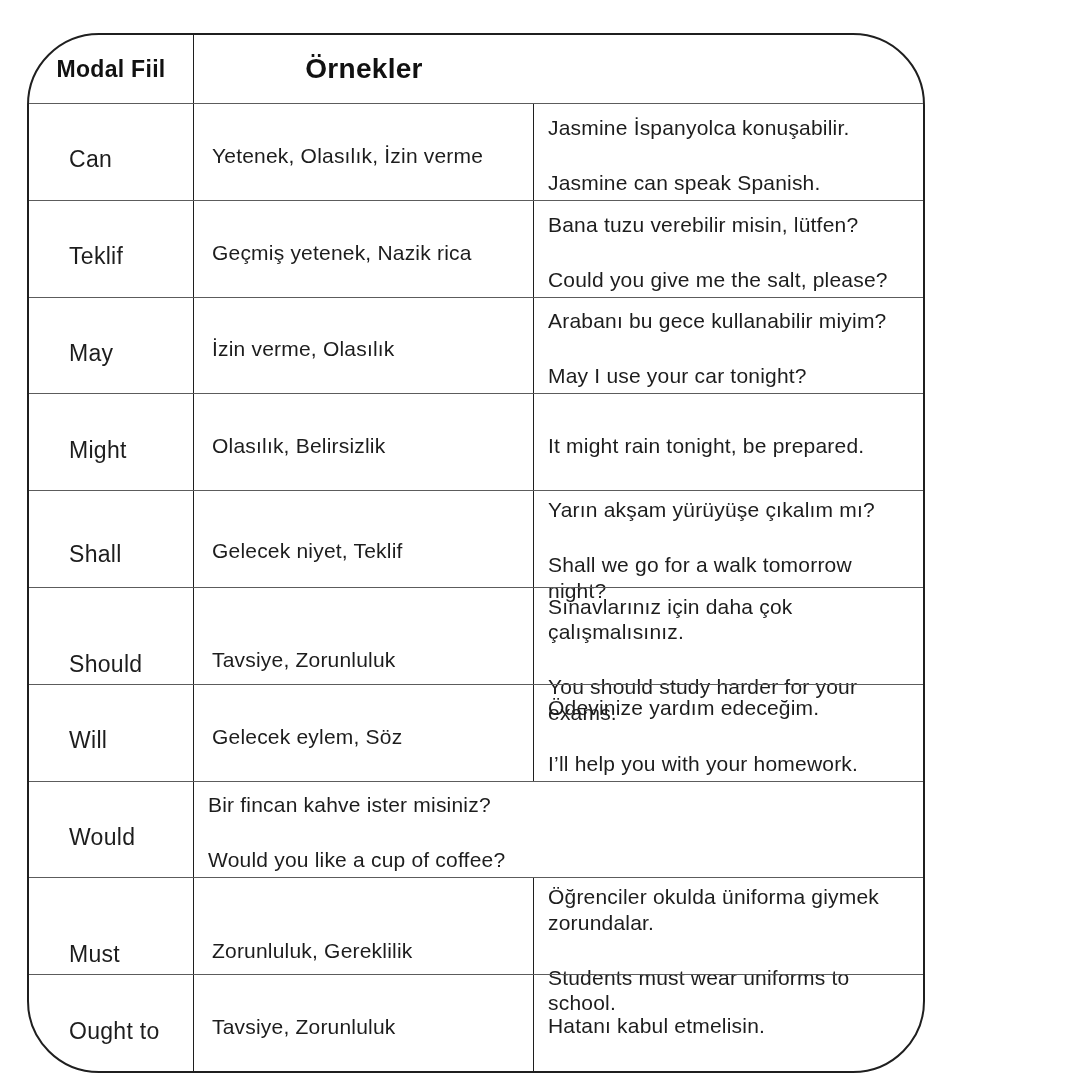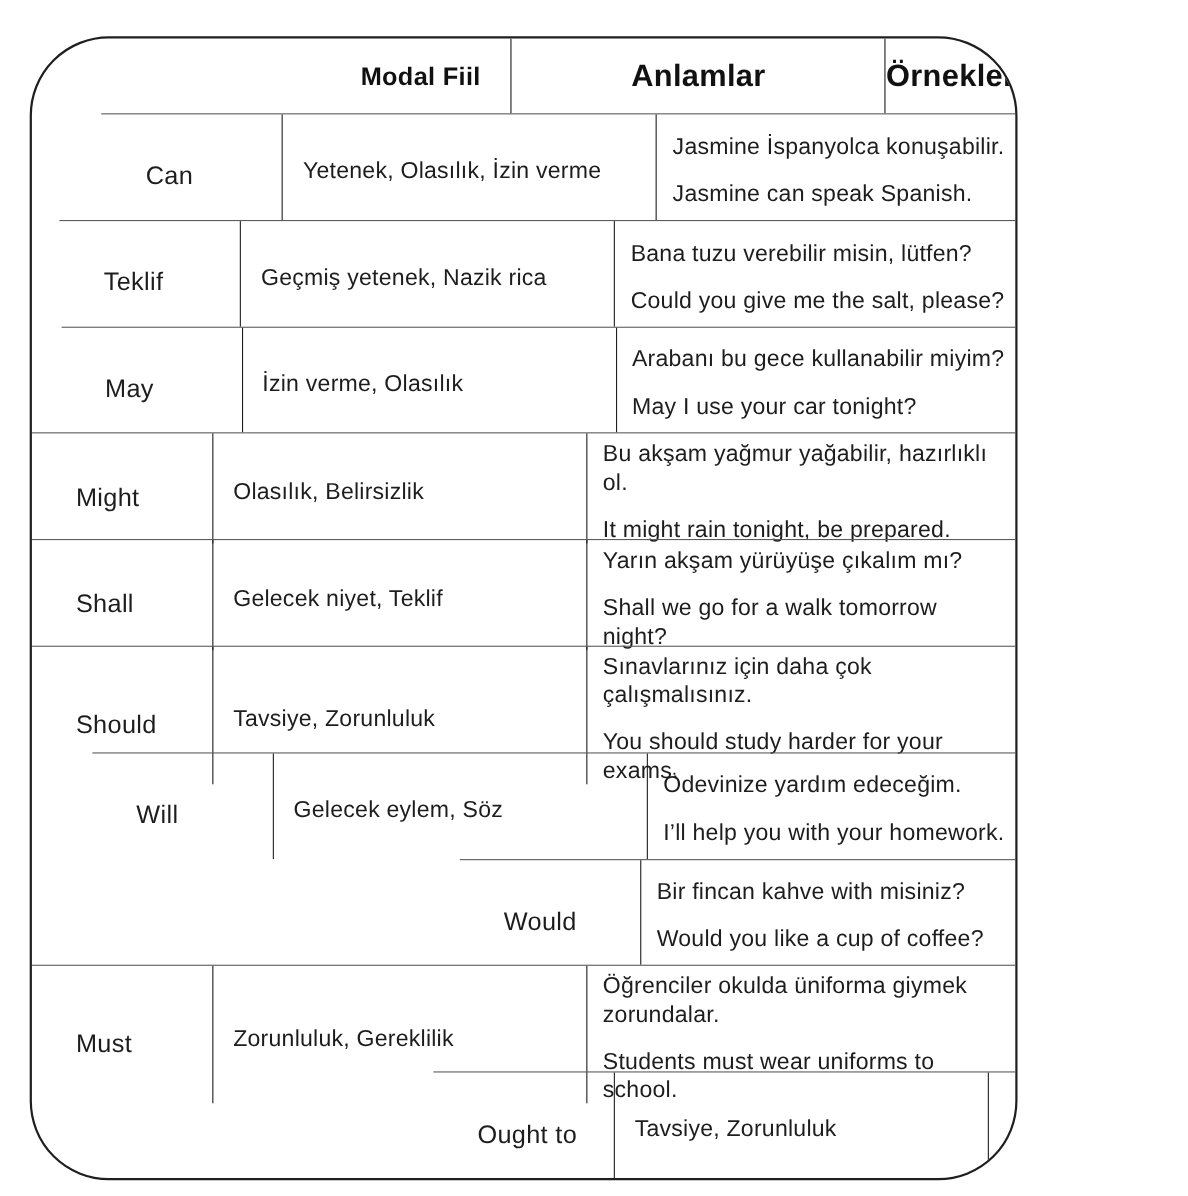--- a/index.html
+++ b/index.html
@@ -16,21 +16,20 @@
     left: 27px;
     top: 33px;
     width: 898px;
     height: 1040px;
     background: #ffffff;
     border: 2px solid #1f1f1f;
     border-radius: 72px;
     overflow: hidden;
     display: flex;
     flex-direction: column;
-    align-items: flex-end;
   }
   .row {
     display: grid;
     grid-template-columns: 165px 340px 1fr;
     flex: 1 1 0;
     min-height: 0;
   }
   .row.header {
     flex: 0 0 68px;
   }
@@ -63,32 +62,31 @@
   }
   .meaning-cell {
     font-size: 21px;
     padding: 8px 12px 0 18px;
     line-height: 1.35;
     letter-spacing: 0.2px;
   }
   .examples-cell {
     font-size: 21px;
     padding: 6px 10px 0 14px;
-    gap: 18px;
+    gap: 30px;
     letter-spacing: 0.2px;
   }
   .examples-cell div { line-height: 1.2; }
 </style>
 </head>
 <body>
 
 <div class="card">
   <div class="row header">
     <div class="cell c1 th">Modal Fiil</div>
-    <div class="cell c2 th">Anlamlar</div>
     <div class="cell c3 th">Örnekler</div>
   </div>
 
 <div class="row body-row">
       <div class="cell c1 modal-cell">Can</div>
       <div class="cell c2 meaning-cell">Yetenek, Olasılık, İzin verme</div>
       <div class="cell c3 examples-cell">
         <div>Jasmine İspanyolca konuşabilir.</div>
         <div>Jasmine can speak Spanish.</div>
       </div>
@@ -106,21 +104,20 @@
       <div class="cell c2 meaning-cell">İzin verme, Olasılık</div>
       <div class="cell c3 examples-cell">
         <div>Arabanı bu gece kullanabilir miyim?</div>
         <div>May I use your car tonight?</div>
       </div>
     </div>
     <div class="row body-row">
       <div class="cell c1 modal-cell">Might</div>
       <div class="cell c2 meaning-cell">Olasılık, Belirsizlik</div>
       <div class="cell c3 examples-cell">
-        <div>Bu akşam yağmur yağabilir, hazırlıklı ol.</div>
         <div>It might rain tonight, be prepared.</div>
       </div>
     </div>
     <div class="row body-row">
       <div class="cell c1 modal-cell">Shall</div>
       <div class="cell c2 meaning-cell">Gelecek niyet, Teklif</div>
       <div class="cell c3 examples-cell">
         <div>Yarın akşam yürüyüşe çıkalım mı?</div>
         <div>Shall we go for a walk tomorrow night?</div>
       </div>
@@ -137,31 +134,32 @@
       <div class="cell c1 modal-cell">Will</div>
       <div class="cell c2 meaning-cell">Gelecek eylem, Söz</div>
       <div class="cell c3 examples-cell">
         <div>Ödevinize yardım edeceğim.</div>
         <div>I’ll help you with your homework.</div>
       </div>
     </div>
     <div class="row body-row">
       <div class="cell c1 modal-cell">Would</div>
       <div class="cell c3 examples-cell">
-        <div>Bir fincan kahve with misiniz?</div>
+        <div>Bir fincan kahve ister misiniz?</div>
         <div>Would you like a cup of coffee?</div>
       </div>
     </div>
     <div class="row body-row">
       <div class="cell c1 modal-cell">Must</div>
       <div class="cell c2 meaning-cell">Zorunluluk, Gereklilik</div>
       <div class="cell c3 examples-cell">
         <div>Öğrenciler okulda üniforma giymek zorundalar.</div>
         <div>Students must wear uniforms to school.</div>
       </div>
     </div>
     <div class="row body-row">
       <div class="cell c1 modal-cell">Ought to</div>
       <div class="cell c2 meaning-cell">Tavsiye, Zorunluluk</div>
       <div class="cell c3 examples-cell">
+        <div>Hatanı kabul etmelisin.</div>
       </div>
     </div>
   </div>
 
 </body></html>

